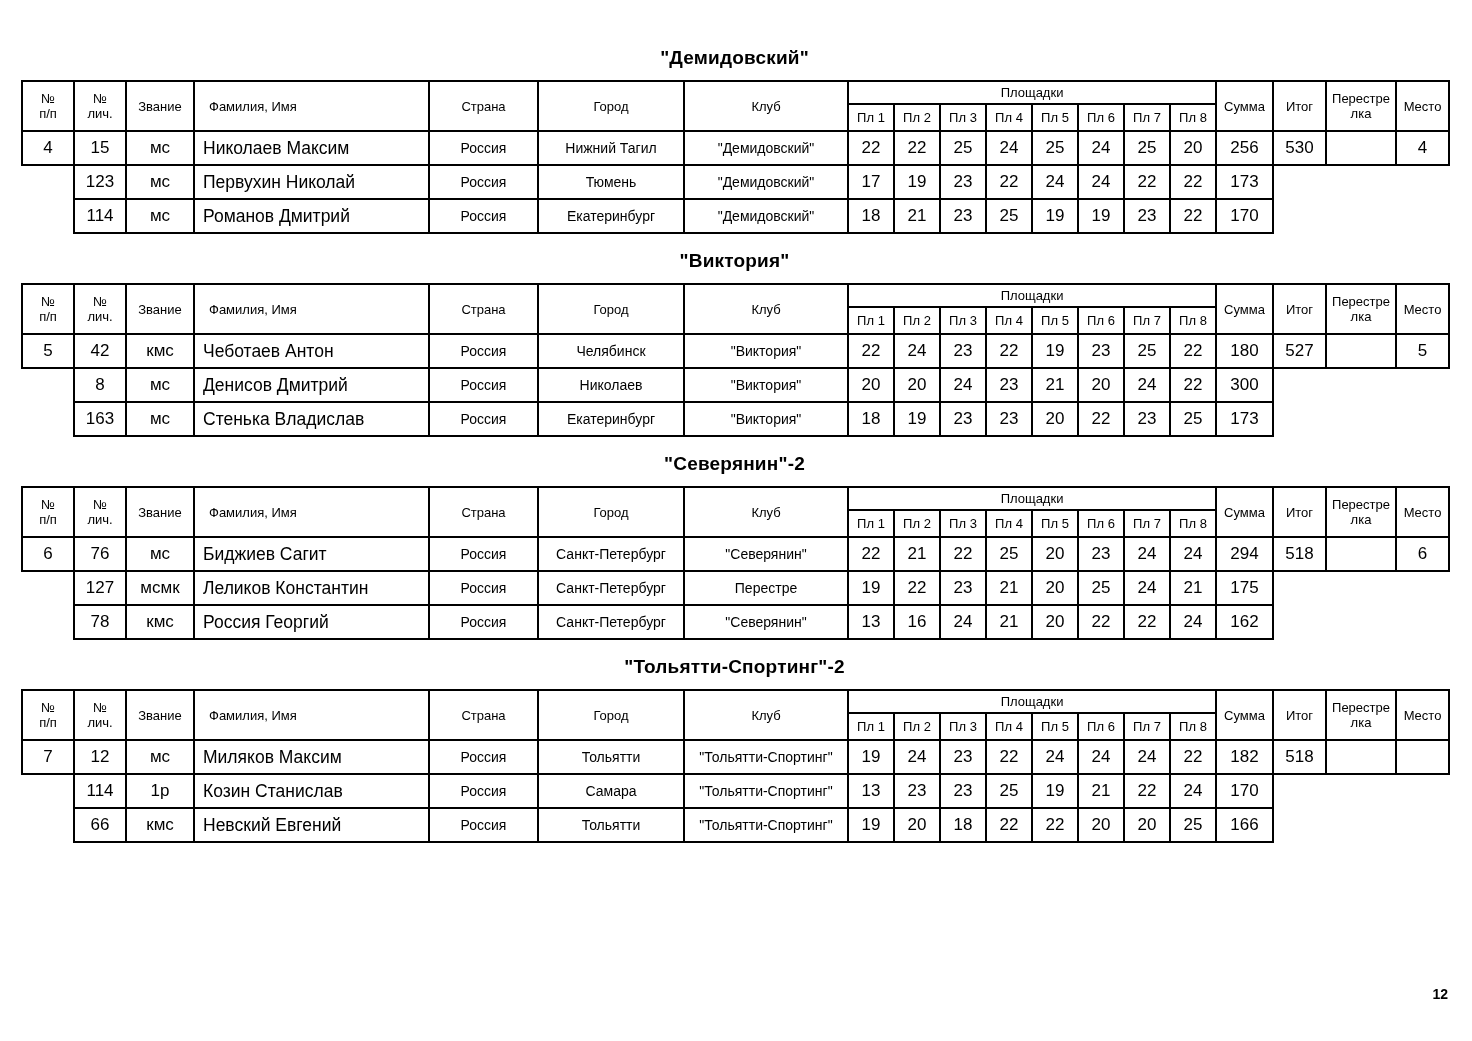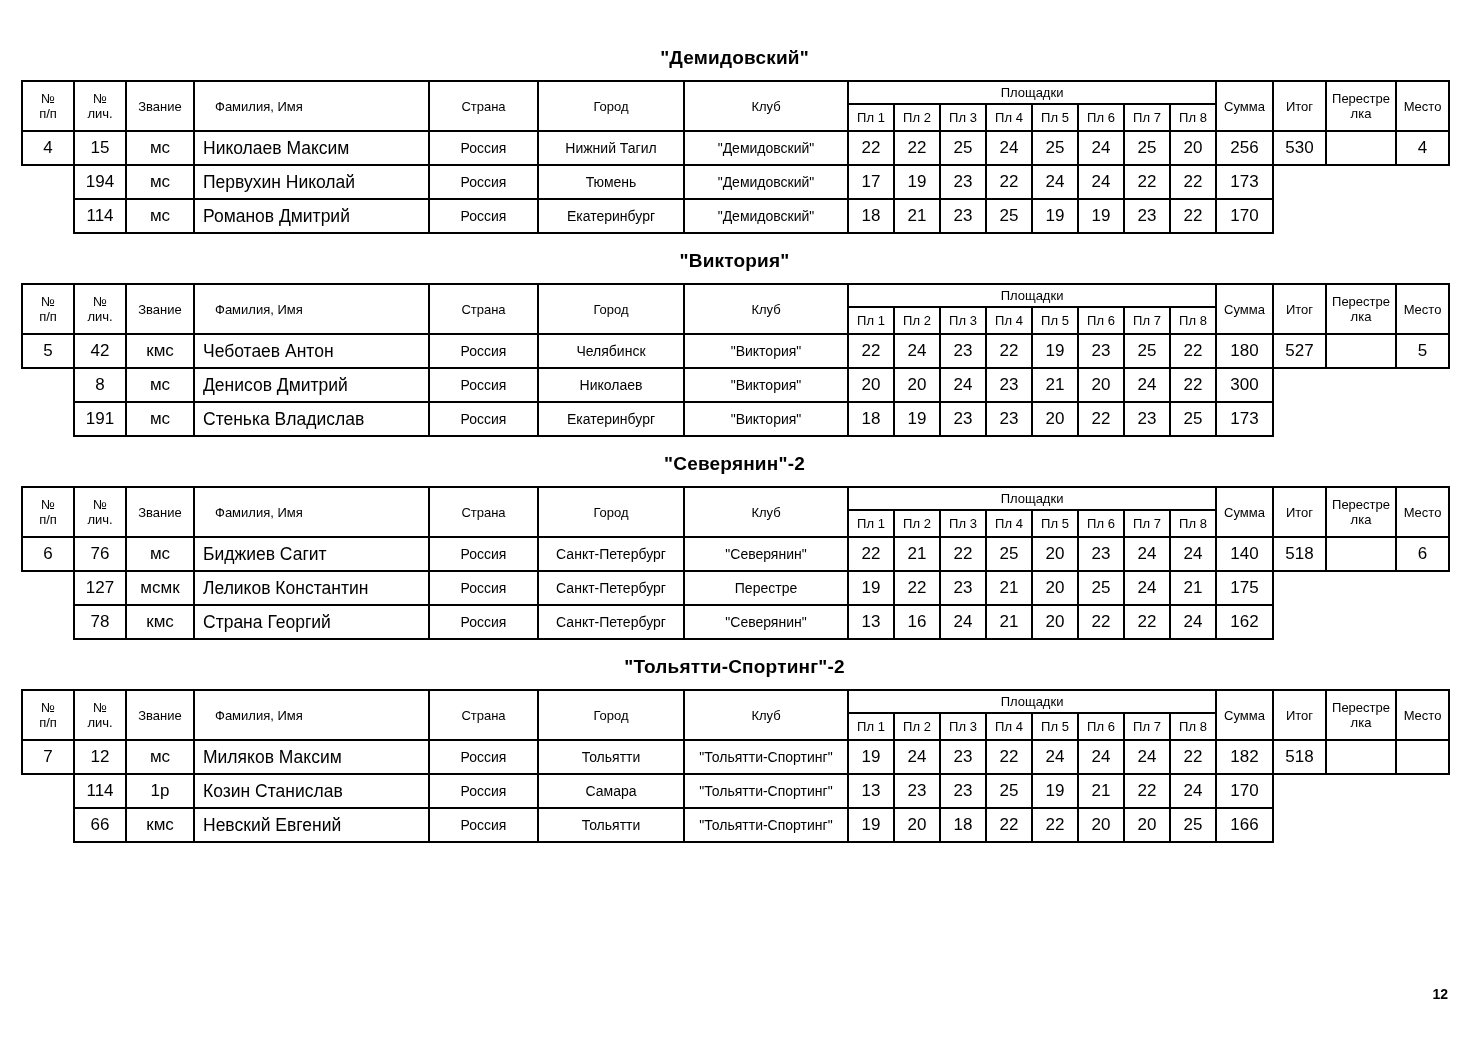--- a/index.html
+++ b/index.html
@@ -33,21 +33,21 @@
     text-align: center;
     vertical-align: middle;
     overflow: hidden;
   }
   .results-table th {
     font-weight: normal;
     font-size: 13px;
     line-height: 15px;
     white-space: pre-line;
   }
-  .results-table .th-name { text-align: left; padding-left: 20px; }
+  .results-table .th-name { text-align: left; padding-left: 14px; }
   tr.h1 { height: 23px; }
   tr.h2 { height: 27px; }
   tbody tr { height: 34px; }
   td.num  { font-size: 17px; }
   td.name { font-size: 17.5px; text-align: left; padding-left: 8px; white-space: nowrap; }
   td.small{ font-size: 14px; white-space: nowrap; }
   td.nb   { border: none; }
   .page-number {
     position: absolute;
     top: 986px; left: 0;
@@ -132,21 +132,21 @@
               <td class="num">24</td>
               <td class="num">25</td>
               <td class="num">20</td>
               <td class="num">256</td>
               <td class="num">530</td>
               <td class="num"></td>
               <td class="num">4</td>
             </tr>
             <tr>
               <td class="num nb"></td>
-              <td class="num">194</td>
+              <td class="num">123</td>
               <td class="num">мс</td>
               <td class="name">Первухин Николай</td>
               <td class="small">Россия</td>
               <td class="small">Тюмень</td>
               <td class="small">"Демидовский"</td>
               <td class="num">17</td>
               <td class="num">19</td>
               <td class="num">23</td>
               <td class="num">22</td>
               <td class="num">24</td>
@@ -274,21 +274,21 @@
               <td class="num">20</td>
               <td class="num">24</td>
               <td class="num">22</td>
               <td class="num">300</td>
               <td class="num nb"></td>
               <td class="num nb"></td>
               <td class="num nb"></td>
             </tr>
             <tr>
               <td class="num nb"></td>
-              <td class="num">191</td>
+              <td class="num">163</td>
               <td class="num">мс</td>
               <td class="name">Стенька Владислав</td>
               <td class="small">Россия</td>
               <td class="small">Екатеринбург</td>
               <td class="small">"Виктория"</td>
               <td class="num">18</td>
               <td class="num">19</td>
               <td class="num">23</td>
               <td class="num">23</td>
               <td class="num">20</td>
@@ -367,21 +367,21 @@
               <td class="small">Санкт-Петербург</td>
               <td class="small">"Северянин"</td>
               <td class="num">22</td>
               <td class="num">21</td>
               <td class="num">22</td>
               <td class="num">25</td>
               <td class="num">20</td>
               <td class="num">23</td>
               <td class="num">24</td>
               <td class="num">24</td>
-              <td class="num">140</td>
+              <td class="num">294</td>
               <td class="num">518</td>
               <td class="num"></td>
               <td class="num">6</td>
             </tr>
             <tr>
               <td class="num nb"></td>
               <td class="num">127</td>
               <td class="num">мсмк</td>
               <td class="name">Леликов Константин</td>
               <td class="small">Россия</td>
@@ -397,21 +397,21 @@
               <td class="num">21</td>
               <td class="num">175</td>
               <td class="num nb"></td>
               <td class="num nb"></td>
               <td class="num nb"></td>
             </tr>
             <tr>
               <td class="num nb"></td>
               <td class="num">78</td>
               <td class="num">кмс</td>
-              <td class="name">Страна Георгий</td>
+              <td class="name">Россия Георгий</td>
               <td class="small">Россия</td>
               <td class="small">Санкт-Петербург</td>
               <td class="small">"Северянин"</td>
               <td class="num">13</td>
               <td class="num">16</td>
               <td class="num">24</td>
               <td class="num">21</td>
               <td class="num">20</td>
               <td class="num">22</td>
               <td class="num">22</td>

